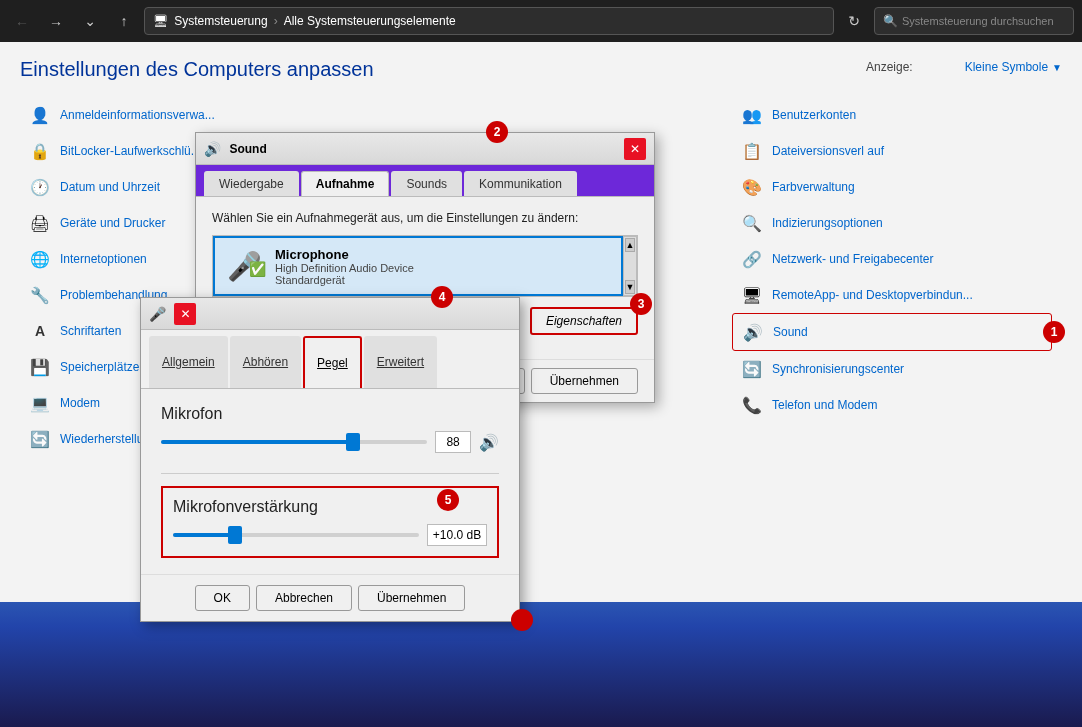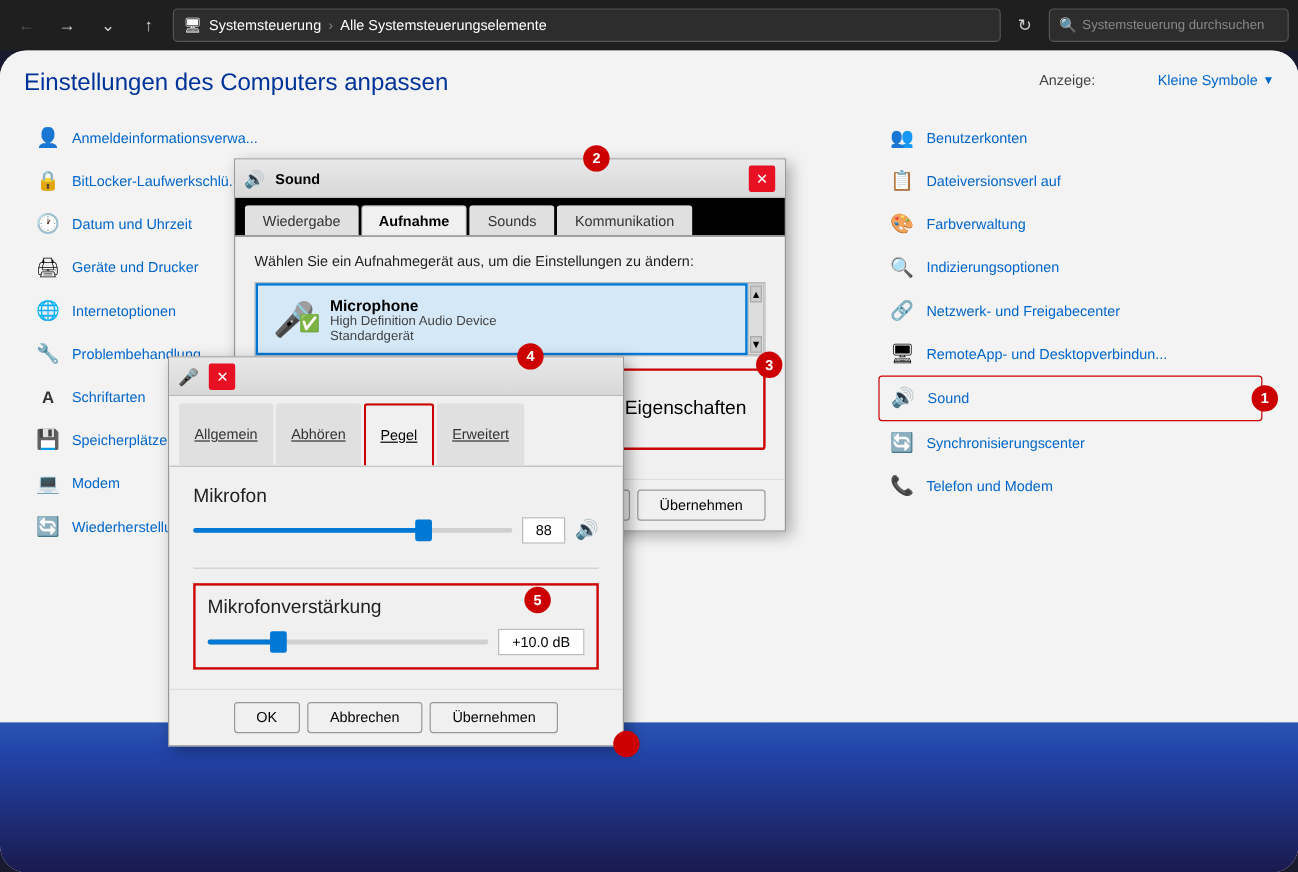--- a/index.html
+++ b/index.html
@@ -59,21 +59,20 @@
       font-size: 12px;
       gap: 4px;
     }
 
     
     .main-content {
       background: #f0f0f0;
       height: calc(727px - 42px);
       position: relative;
       overflow: hidden;
-      border-radius: 22px;
     }
     .page-title {
       font-size: 20px;
       font-weight: 300;
       color: #003399;
       margin-bottom: 16px;
     }
     .cp-item {
       display: flex;
       align-items: center;
@@ -135,21 +134,21 @@
       color: white;
       cursor: pointer;
       font-size: 12px;
       display: flex; align-items: center; justify-content: center;
       border-radius: 2px;
     }
 
     
     .dialog-tabs {
       display: flex;
-      background: #000000;
+      background: #6d28d9;
       border-bottom: 1px solid #bbb;
       padding: 6px 8px 0;
       gap: 2px;
     }
     .tab {
       padding: 5px 14px;
       font-size: 12px;
       cursor: pointer;
       border: 1px solid transparent;
       border-bottom: none;
@@ -225,25 +224,26 @@
       padding: 5px 18px;
       font-size: 12px;
       border: 1px solid #999;
       border-radius: 3px;
       background: #f0f0f0;
       cursor: pointer;
     }
 
     .eigenschaften-btn {
       border: 2px solid #cc0000;
-      padding: 23px 14px;
-      font-size: 16px;
+      padding: 5px 14px;
+      font-size: 12px;
       border-radius: 3px;
       background: #f0f0f0;
       cursor: pointer;
+      font-style: italic;
     }
 
     
     .dialog-props {
       position: absolute;
       top: 255px;
       left: 140px;
       width: 380px;
       background: #f0f0f0;
       border: 1px solid #999;
@@ -569,21 +569,21 @@
 
       <div class="boost-section">
 
         <div class="step-badge" style="position:absolute;right:-14px;bottom:-10px;"></div>
         <div class="slider-label">Mikrofonverstärkung</div>
         <div class="slider-row" style="margin-top:8px;">
           <div class="slider-track" style="flex:1;">
             <div class="slider-fill" style="width:25%;"></div>
             <div class="slider-thumb" style="left:calc(25% - 7px);"></div>
           </div>
-          <div class="slider-value-box" style="width:72px;">+10.0 dB</div>
+          <div class="slider-value-box" style="width:60px;">+10.0 dB</div>
         </div>
       </div>
 
       <div class="step-badge" style="position:absolute;right:60px;bottom:110px;">5</div>
 
     </div>
 
     <div class="props-footer">
       <button class="dialog-btn">OK</button>
       <button class="dialog-btn">Abbrechen</button>

